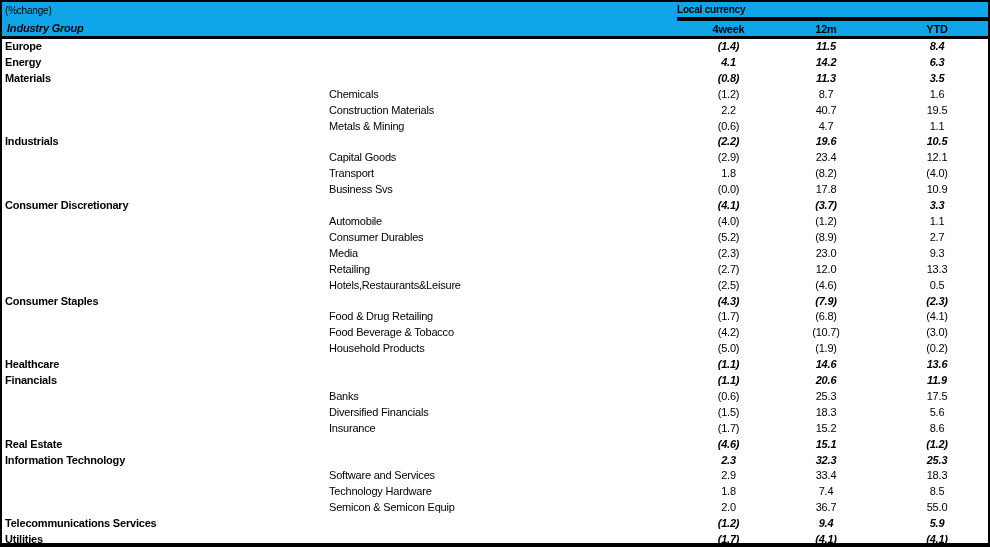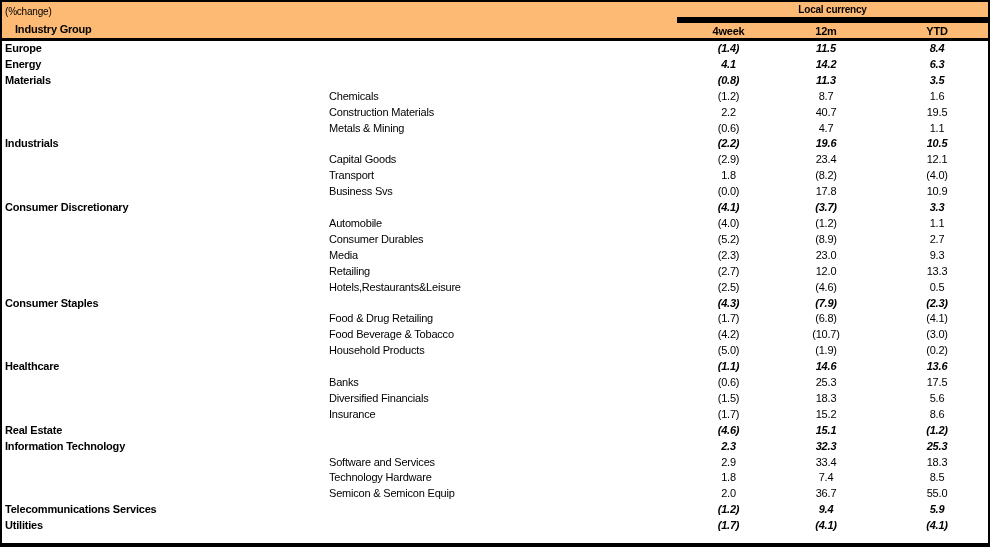--- a/index.html
+++ b/index.html
@@ -17,31 +17,30 @@
     letter-spacing: -0.2px;
   }
   table {
     border-collapse: collapse;
     table-layout: fixed;
     width: 986px;
   }
   td { padding: 0; white-space: nowrap; overflow: hidden; }
 
   
-  thead td { background: #fdba74; }
+  thead td { background: #0ea5e9; }
   tr.hdr1 td { height: 15px; font-size: 10px; vertical-align: middle; }
   tr.hdr2 td { height: 15px; font-size: 11px; font-weight: bold; vertical-align: middle; border-bottom: 3px solid #000; }
   .pct-cell { padding-left: 3px; }
   .lc-cell {
-    text-align: center;
     font-weight: bold;
     font-size: 11px;
-    border-bottom: 6px solid #000000;
+    border-bottom: 4px solid #000000;
   }
-  .ig-cell { padding-left: 13px; }
+  .ig-cell { padding-left: 5px; font-style: italic; }
 
   
   tbody td {
     height: 15.9px;
     line-height: 15.9px;
     font-size: 11px;
     vertical-align: middle;
   }
   .c-label { padding-left: 3px; font-weight: bold; margin-top: 44px; }
   .c-sub   { padding-left: 2px; }
@@ -214,20 +213,27 @@
           <td class="c-num">(1.9)</td>
           <td class="c-num c-ytd">(0.2)</td>
         </tr>
         <tr class="group">
           <td class="c-label">Healthcare</td>
           <td class="c-sub"></td>
           <td class="c-num">(1.1)</td>
           <td class="c-num">14.6</td>
           <td class="c-num c-ytd">13.6</td>
         </tr>
+        <tr class="group">
+          <td class="c-label">Financials</td>
+          <td class="c-sub"></td>
+          <td class="c-num">(1.1)</td>
+          <td class="c-num">20.6</td>
+          <td class="c-num c-ytd">11.9</td>
+        </tr>
         <tr>
           <td class="c-label"></td>
           <td class="c-sub">Banks</td>
           <td class="c-num">(0.6)</td>
           <td class="c-num">25.3</td>
           <td class="c-num c-ytd">17.5</td>
         </tr>
         <tr>
           <td class="c-label"></td>
           <td class="c-sub">Diversified Financials</td>

